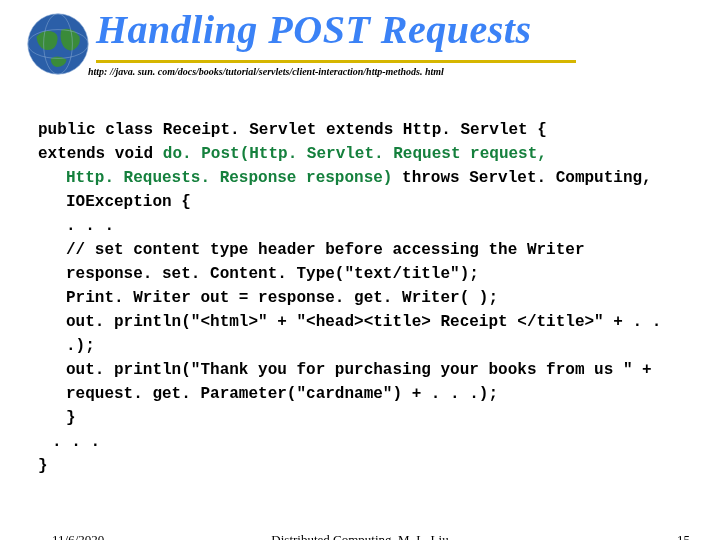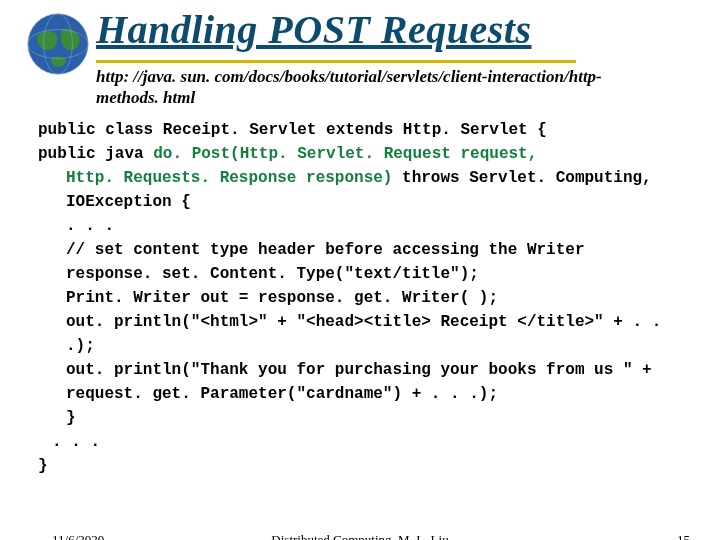--- a/index.html
+++ b/index.html
@@ -20,38 +20,37 @@
     height: 72px;
   }
   .globe svg { width: 100%; height: 100%; }
   .title {
     position: absolute;
     left: 96px;
     top: 6px;
     font-size: 40px;
     font-weight: bold;
     font-style: italic;
-    color: #0c4a6e;
+    color: #3b82f6;
     letter-spacing: 0.5px;
-    text-decoration: underline;
   }
   .underline {
     position: absolute;
     left: 96px;
     top: 60px;
     width: 480px;
     height: 3px;
     background: #d6b600;
   }
   .subtitle {
     position: absolute;
-    left: 96px;
+    left: 88px;
     top: 66px;
     width: 520px;
-    font-size: 17px;
+    font-size: 10px;
     font-weight: bold;
     font-style: italic;
     color: #000;
     line-height: 1.25;
   }
   .code {
     position: absolute;
     left: 38px;
     top: 118px;
     width: 660px;
@@ -92,21 +91,21 @@
   <ellipse cx="50" cy="50" rx="20" ry="42" fill="none" stroke="#9bb8dd" stroke-width="0.6"></ellipse>
 </svg>
 </div>
 
 <div class="title">Handling POST Requests</div>
 <div class="underline"></div>
 <div class="subtitle">http: //java. sun. com/docs/books/tutorial/servlets/client-interaction/http-methods. html</div>
 
 <div class="code">
   <div class="ind0"><span class="b">public class Receipt. Servlet extends Http. Servlet {</span></div>
-  <div class="ind0"><span class="b">public java </span><span class="kw">do. Post(Http. Servlet. Request request,</span></div>
+  <div class="ind0"><span class="b">extends void </span><span class="kw">do. Post(Http. Servlet. Request request,</span></div>
   <div class="ind1"><span class="kw">Http. Requests. Response response)</span><span class="b"> throws Servlet. Computing,</span></div>
   <div class="ind1"><span class="b">IOException {</span></div>
   <div class="ind1"><span class="b">. . .</span></div>
   <div class="ind1"><span class="b">// set content type header before accessing the Writer</span></div>
   <div class="ind1"><span class="b">response. set. Content. Type("text/title");</span></div>
   <div class="ind1"><span class="b">Print. Writer out = response. get. Writer( );</span></div>
   <div class="ind1"><span class="b">out. println("&lt;html&gt;" + "&lt;head&gt;&lt;title&gt; Receipt &lt;/title&gt;" + . . .);</span></div>
   <div class="ind1"><span class="b">out. println("Thank you for purchasing your books from us " +</span></div>
   <div class="ind1"><span class="b">request. get. Parameter("cardname") + . . .);</span></div>
   <div class="ind1"><span class="b">}</span></div>

